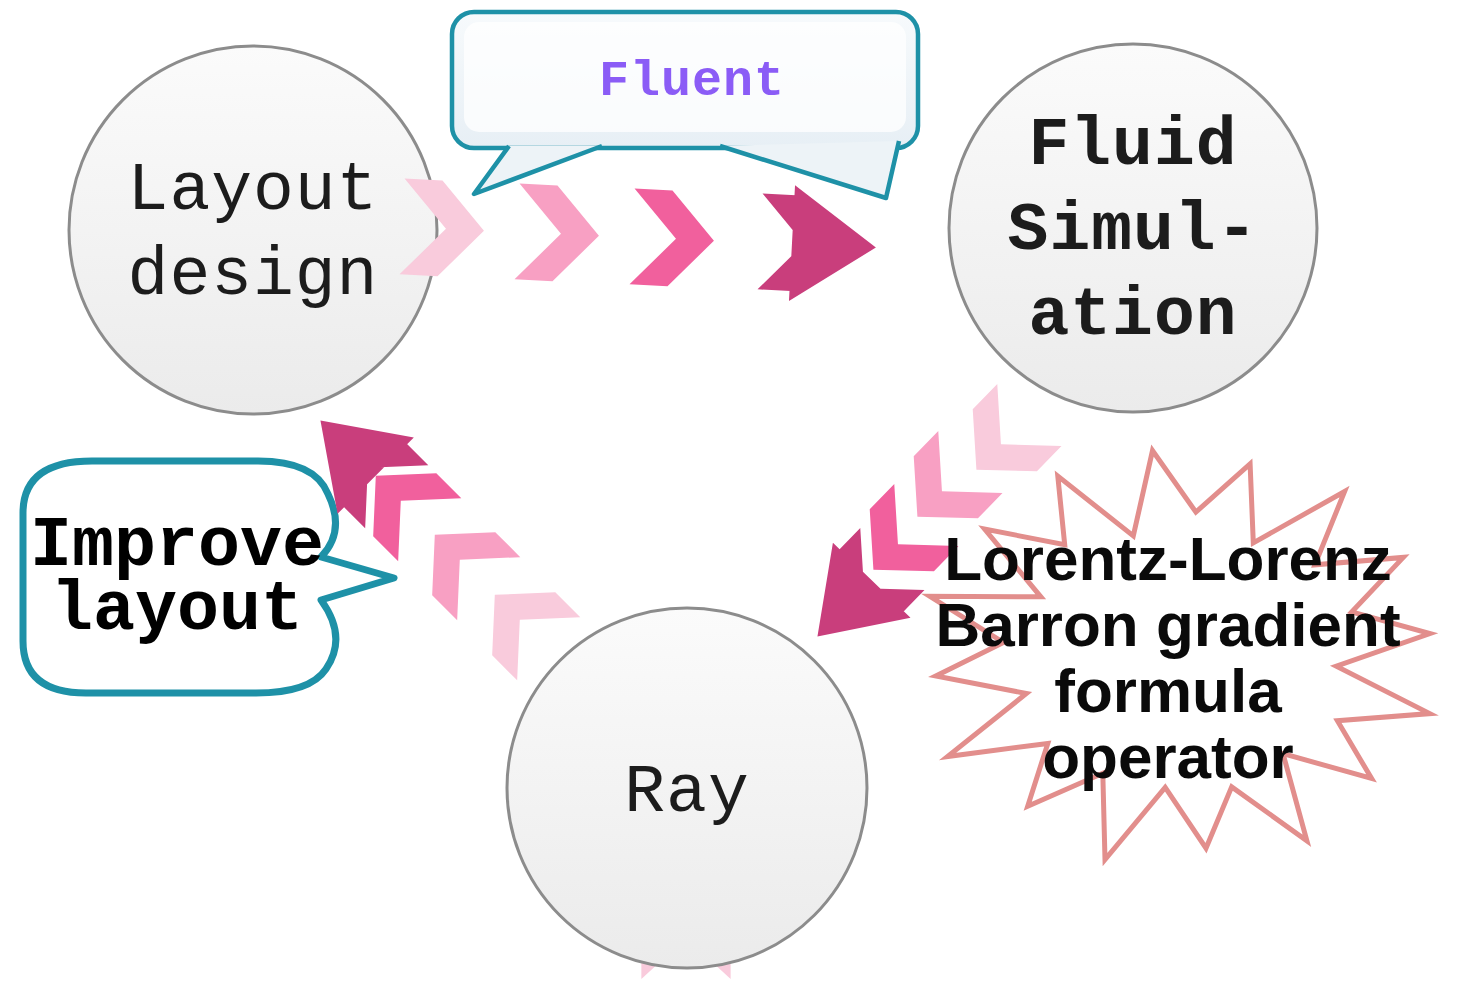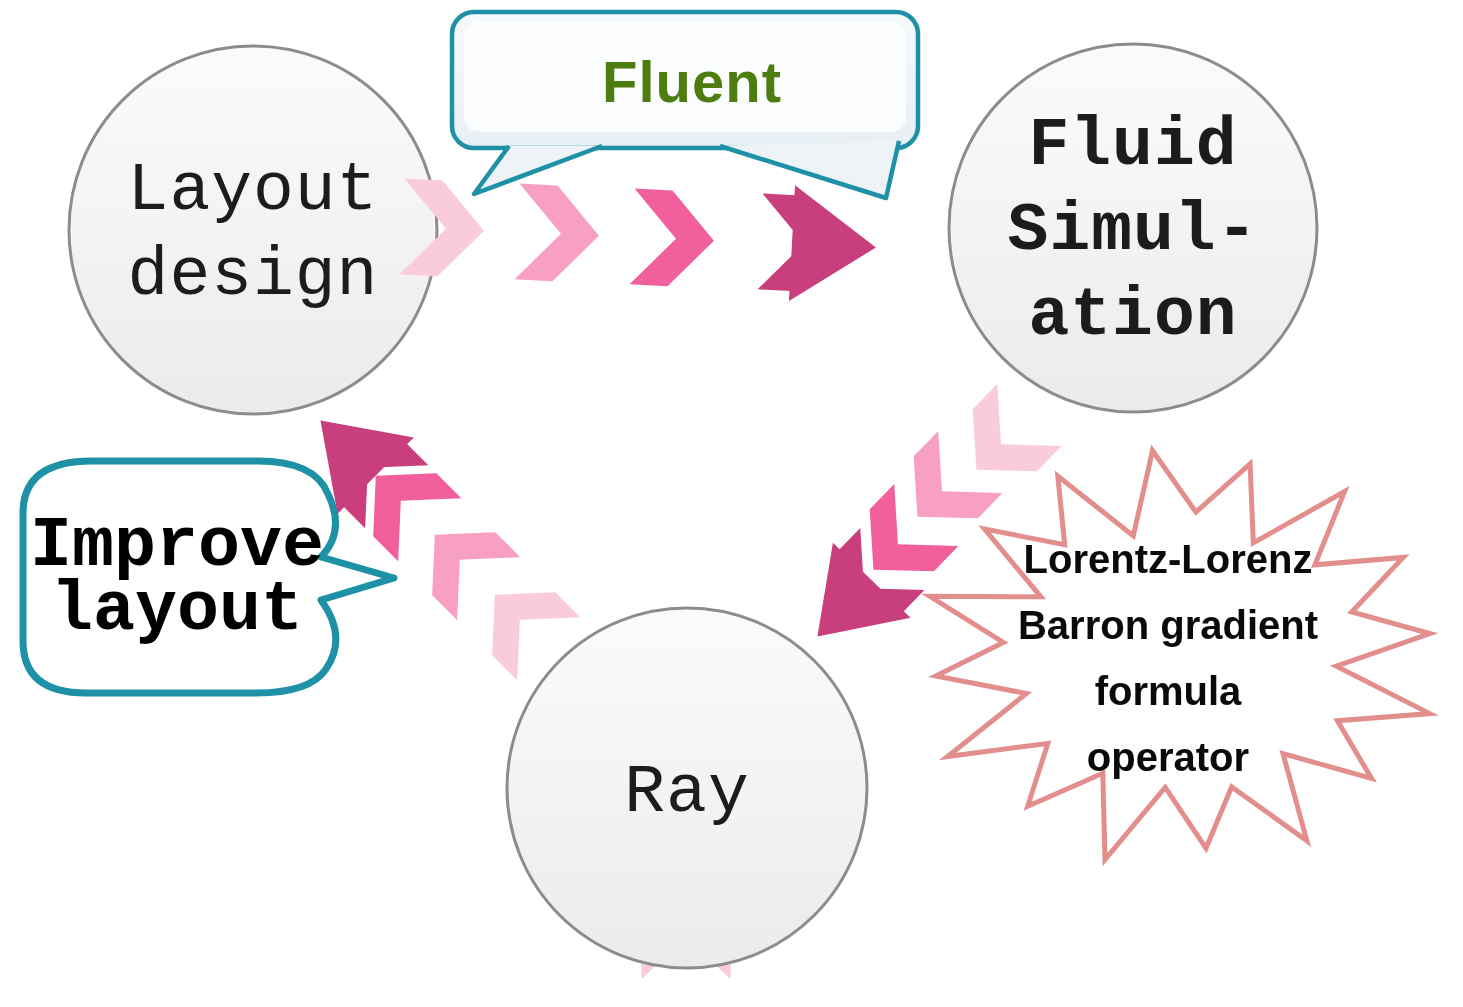--- a/index.html
+++ b/index.html
@@ -18,34 +18,35 @@
     white-space:nowrap;
   }
   .node-label{
     font-family:"Liberation Mono","DejaVu Sans Mono",monospace;
     font-size:68px;
     line-height:85px;
     color:#1c1c1c;
     letter-spacing:1px;
   }
   .fluent-label{
-    font-size:58px;
+    font-size:50px;
     font-weight:bold;
-    color:#4d7c0f;
+    color:#8b5cf6;
     letter-spacing:1px;
+    font-family:Liberation Mono, monospace;
   }
   .improve-label{
     font-family:"Liberation Mono","DejaVu Sans Mono",monospace;
     font-size:70px;
     line-height:64px;
     font-weight:bold;
     color:#000;
   }
   .methods-label{
-    font-size:40px;
+    font-size:62px;
     line-height:66px;
     font-weight:bold;
     color:#0a0a0a;
   }
 </style>
 </head>
 <body>
 
 <div id="canvas">
 

